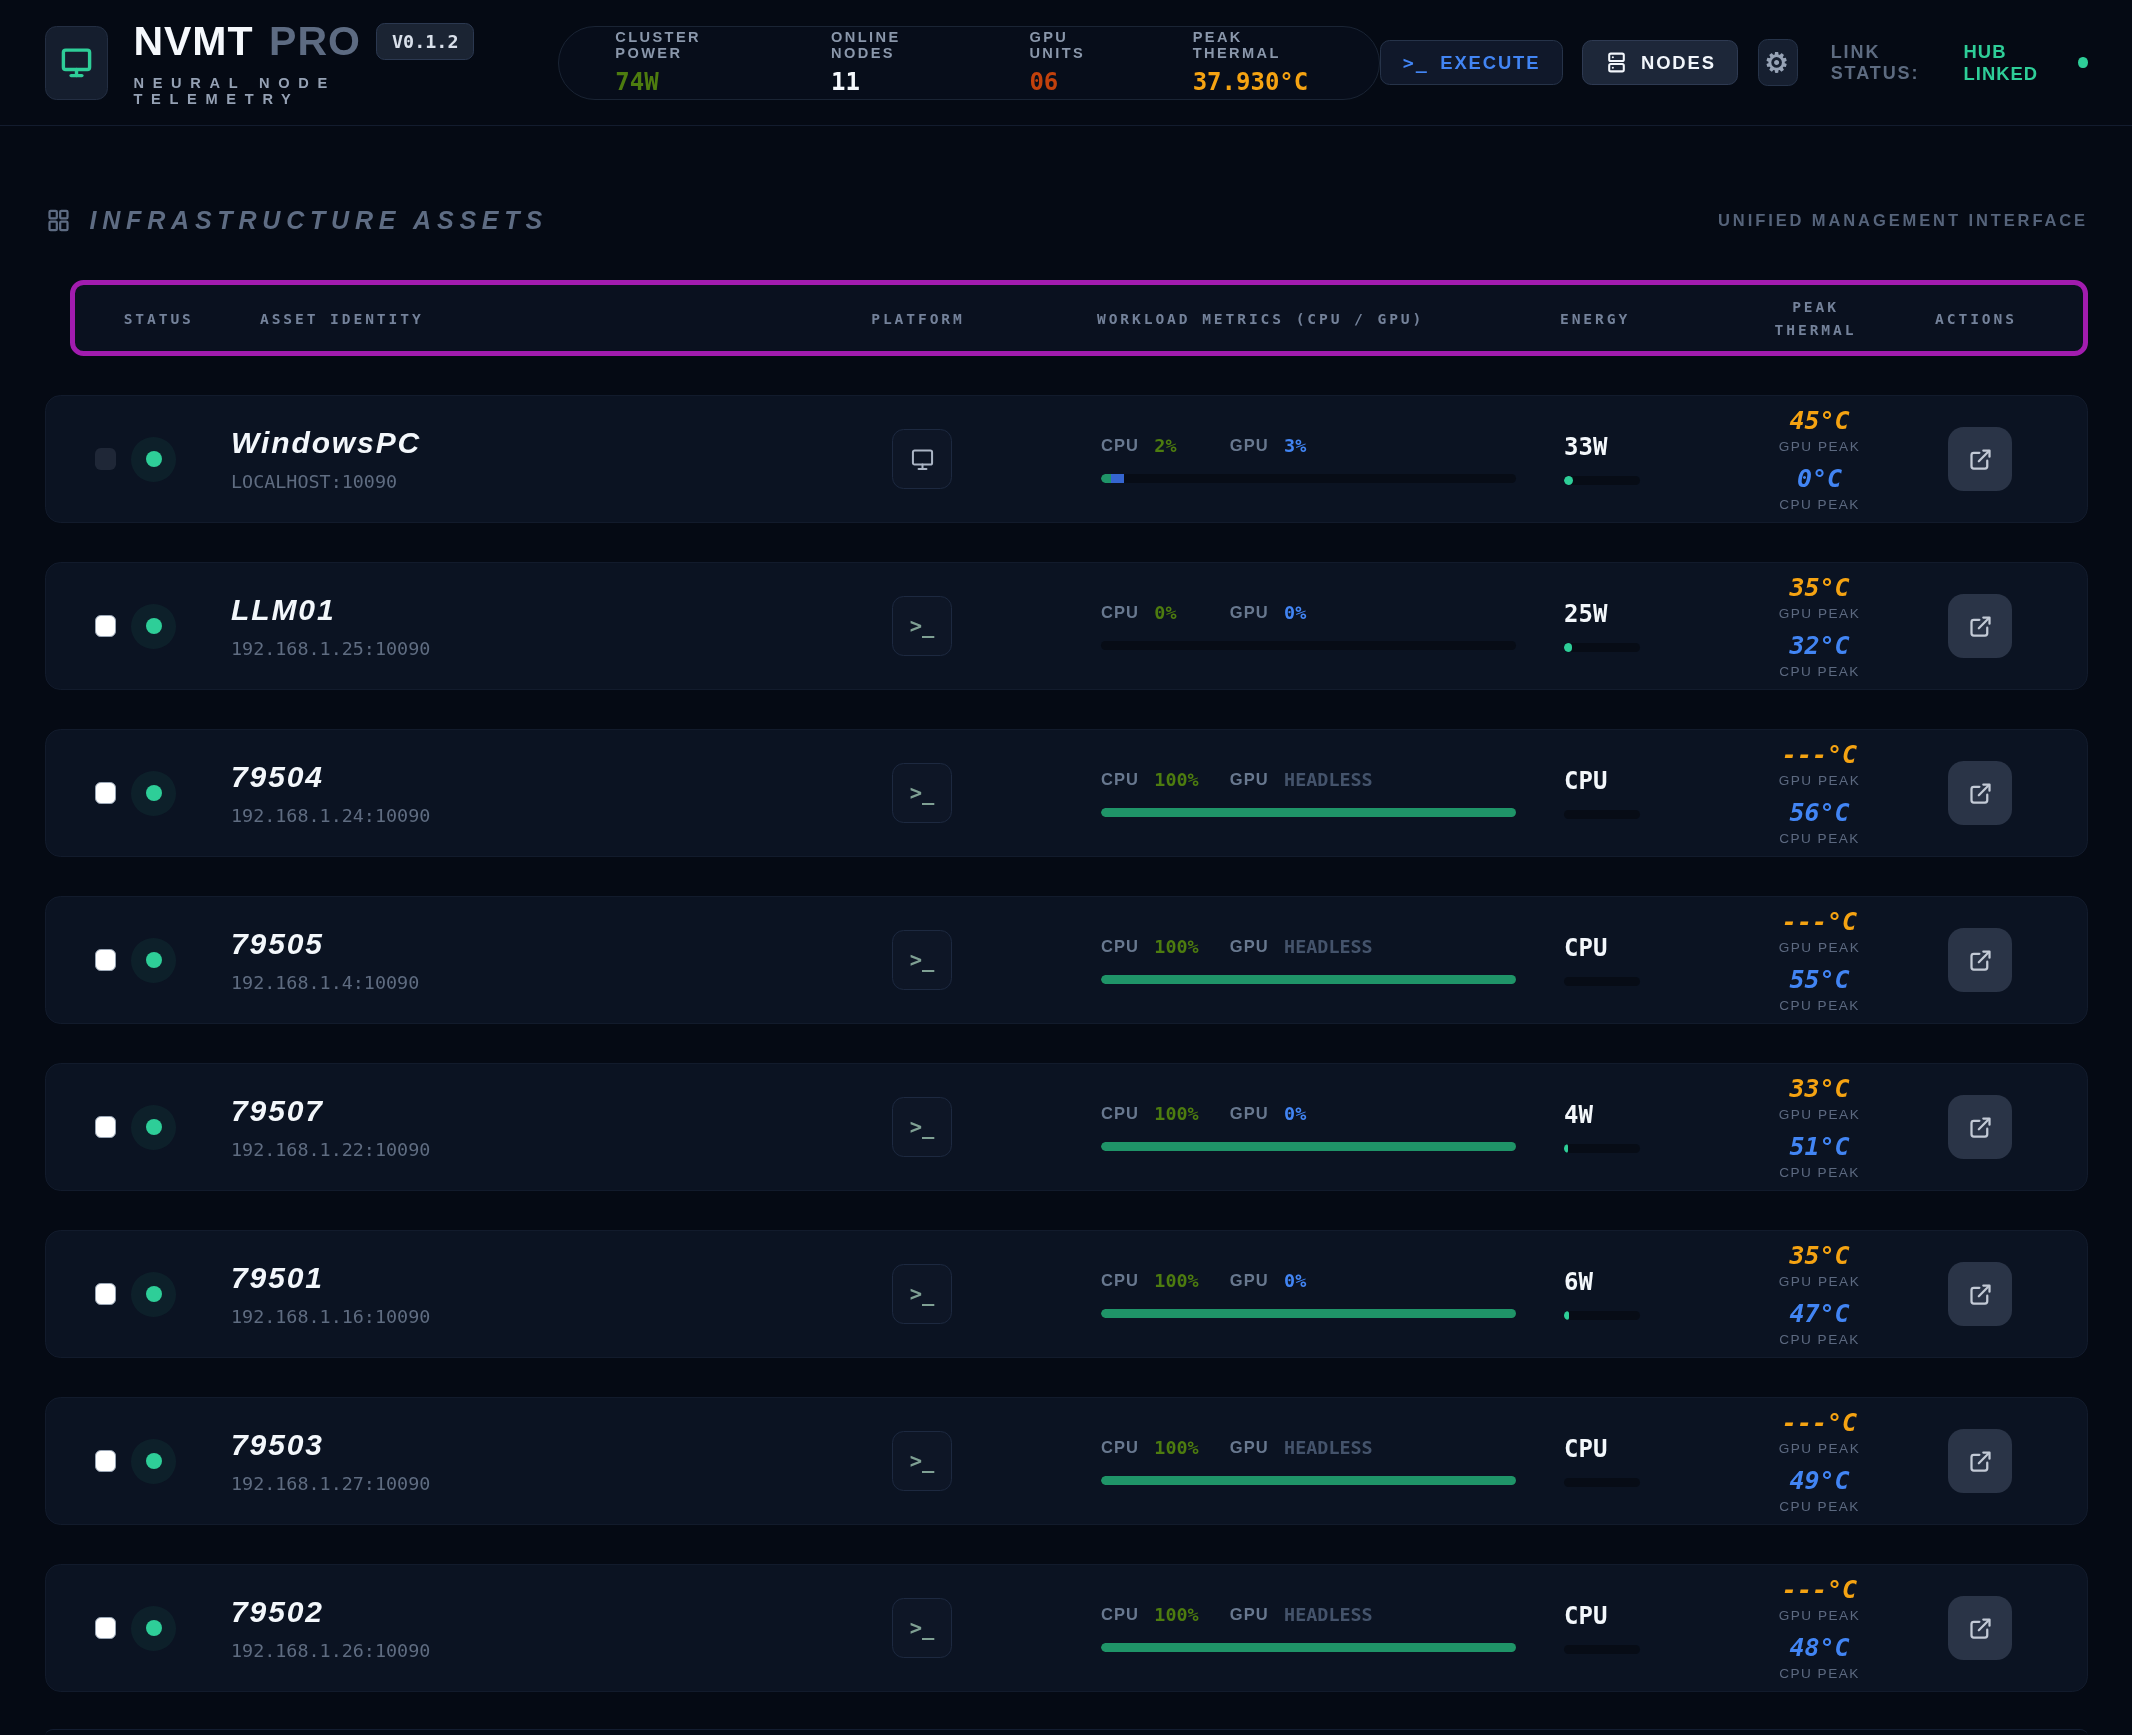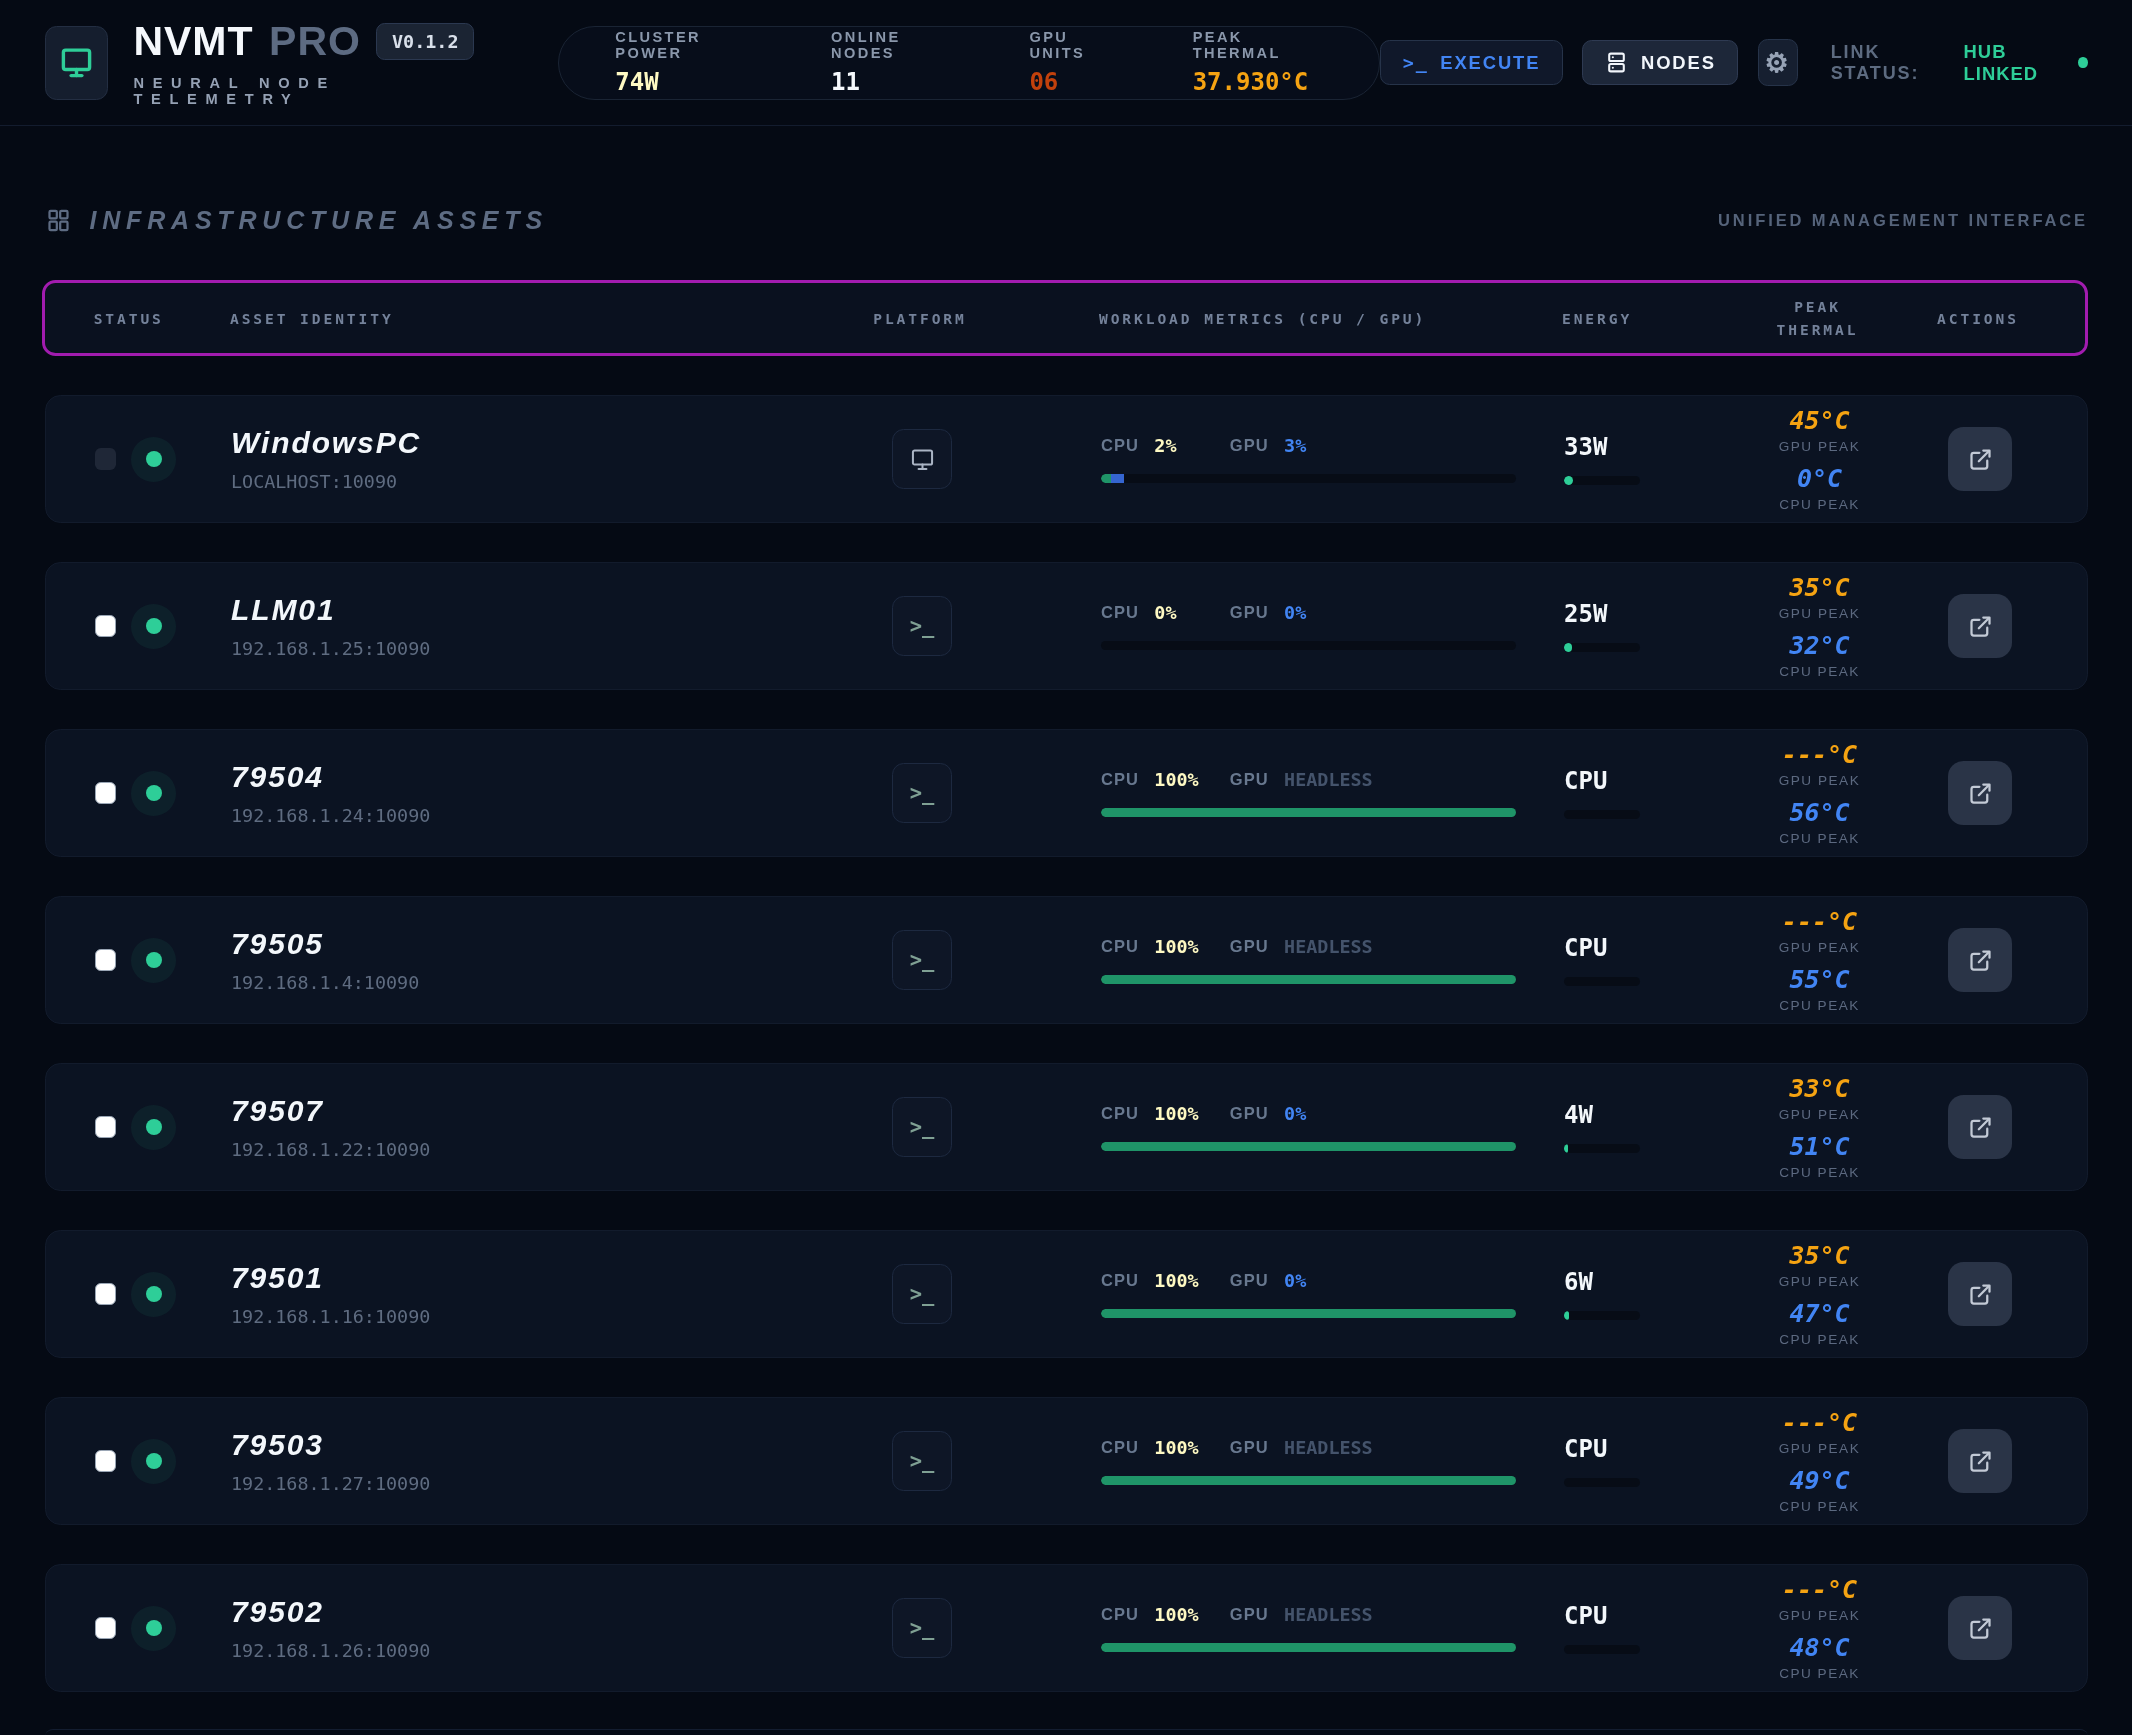--- a/index.html
+++ b/index.html
@@ -34,21 +34,21 @@
     margin-top:9.7px; font-size:14.6px; letter-spacing:8.7px;
     color:#95a1b4; font-weight:600;
   }
   .stats-pill {
     margin-left:70px; height:74px; display:flex; align-items:center;
     gap:72px; padding:0 56px;
     border:1px solid #1a2434; border-radius:37px; background:#070d1a;
   }
   .stat-label { font-size:14.6px; letter-spacing:2.4px; color:#8a97ab; font-weight:600; }
   .stat-value { margin-top:6.8px; font-family:"DejaVu Sans Mono", monospace; font-size:24px; font-weight:bold; }
-  .tone-green { color:#fef9c3; }
+  .tone-green { color:#4d7c0f; }
   .tone-white { color:#f5f8fc; }
   .tone-dim   { color:#c2410c; }
   .tone-orange{ color:#f5a312; }
   .tone-blue  { color:#4285f4; }
   .tone-muted { color:#44536b; }
 
   .header-right { margin-left:auto; display:flex; align-items:center; gap:19.4px; }
   .btn {
     height:45px; display:flex; align-items:center; gap:11.6px;
     border-radius:9.7px; padding:0 21.3px; cursor:pointer;
@@ -79,22 +79,22 @@
   }
   .section-subtitle { font-size:16.5px; letter-spacing:2.9px; color:#55637a; font-weight:600; }
 
   
   .asset-grid {
     display:grid;
     grid-template-columns:146px 1fr 194px 485px 165px 243px 136px;
     align-items:center;
   }
   .table-header {
-    margin:45px 45px 0 42px; height:76px;
-    background:#0a111f; border:3px solid #a21caf; border-radius:13.6px;
+    margin:45px 45px 0 70px; height:76px;
+    background:#0a111f; border:5px solid #a21caf; border-radius:13.6px;
     padding:0 39px;
     font-family:"DejaVu Sans Mono", monospace;
     font-size:14.6px; letter-spacing:2.9px; color:#74829a; font-weight:bold;
   }
   .th-status { padding-left:9.7px; }
   .th-platform { text-align:center; }
   .th-workload { padding-left:82px; }
   .th-energy { padding-left:60px; }
   .th-thermal { text-align:center; padding-left:58px; line-height:1.6; }
   .th-actions { text-align:center; }

